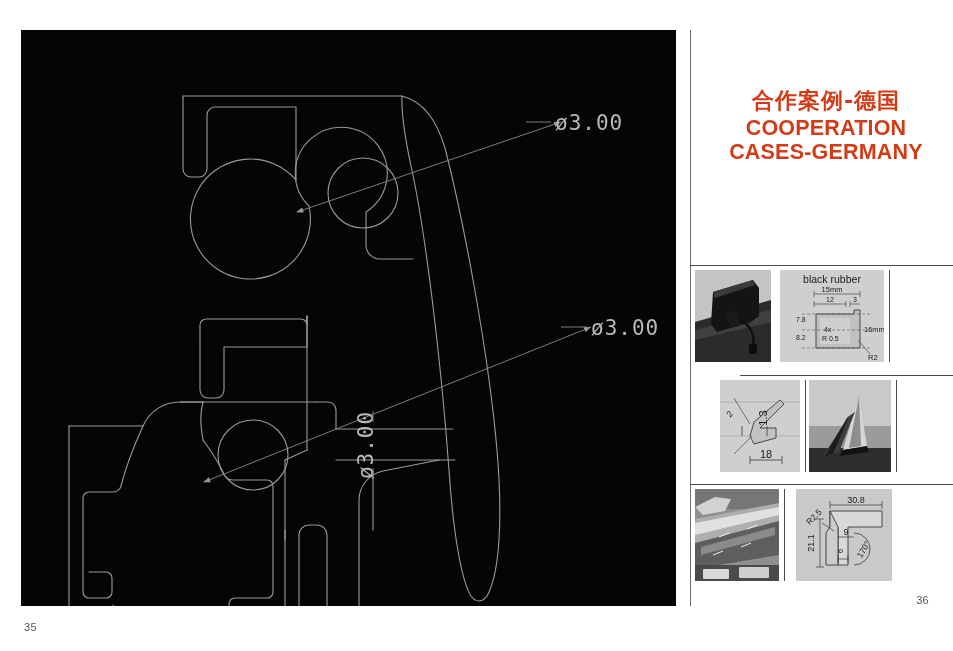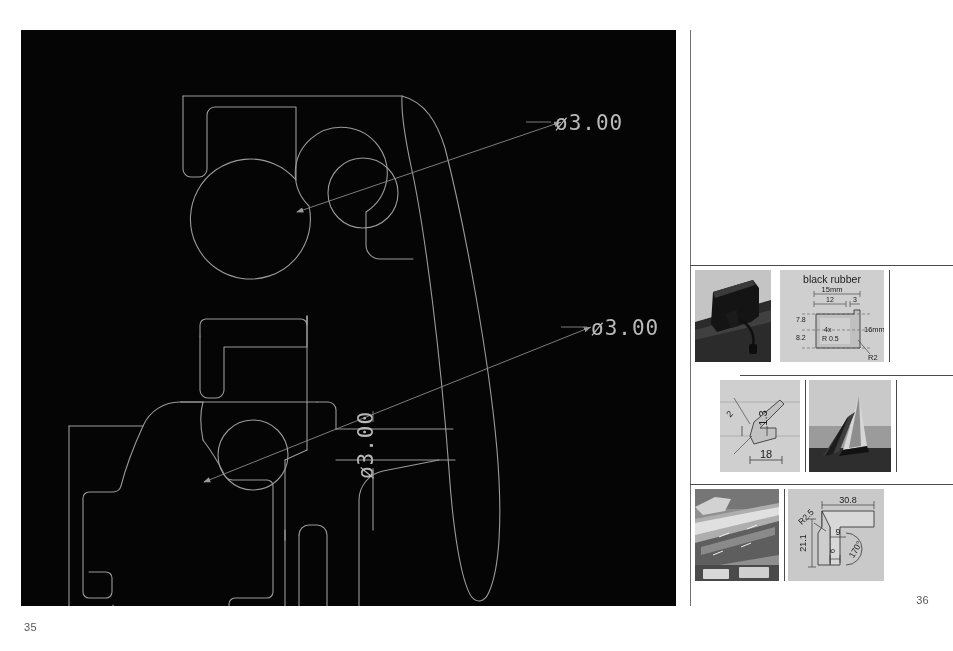--- a/index.html
+++ b/index.html
@@ -96,21 +96,21 @@
   .hrule.r3 { left: 14px;  top: 484px; width: 263px; }
 
   
   .fig-row {
     position: absolute;
     display: flex;
     align-items: flex-end;
   }
   .fig-row.row1 { left: 19px; top: 270px; }
   .fig-row.row2 { left: 44px; top: 380px; }
-  .fig-row.row3 { left: 19px; top: 489px; }
+  .fig-row.row3 { left: 19px; top: 489px; gap: 8px; }
 
   .fig-cell {
     position: relative;
     margin-right: 9px;
     background: #c9c9c9;
   }
   .fig-cell:last-child { margin-right: 0; }
   .fig-cell svg { display: block; }
 
   
@@ -215,20 +215,25 @@
       </svg>
     </div>
 
     <div class="page-num left">35</div>
   </div>
 
   <div class="right-page">
 
     <div class="gutter-rule"></div>
 
+    <div class="title-block">
+      <div class="title-cn">合作案例-德国</div>
+      <div class="title-en">COOPERATION</div>
+      <div class="title-en">CASES-GERMANY</div>
+    </div>
 
     <div class="hrule r1"></div>
     <div class="hrule r2"></div>
     <div class="hrule r3"></div>
 
     <div class="fig-row row1">
 
       <div class="fig-cell">
         <svg width="76" height="92" viewBox="0 0 76 92">
           <rect width="76" height="92" fill="#c4c4c4"></rect>

